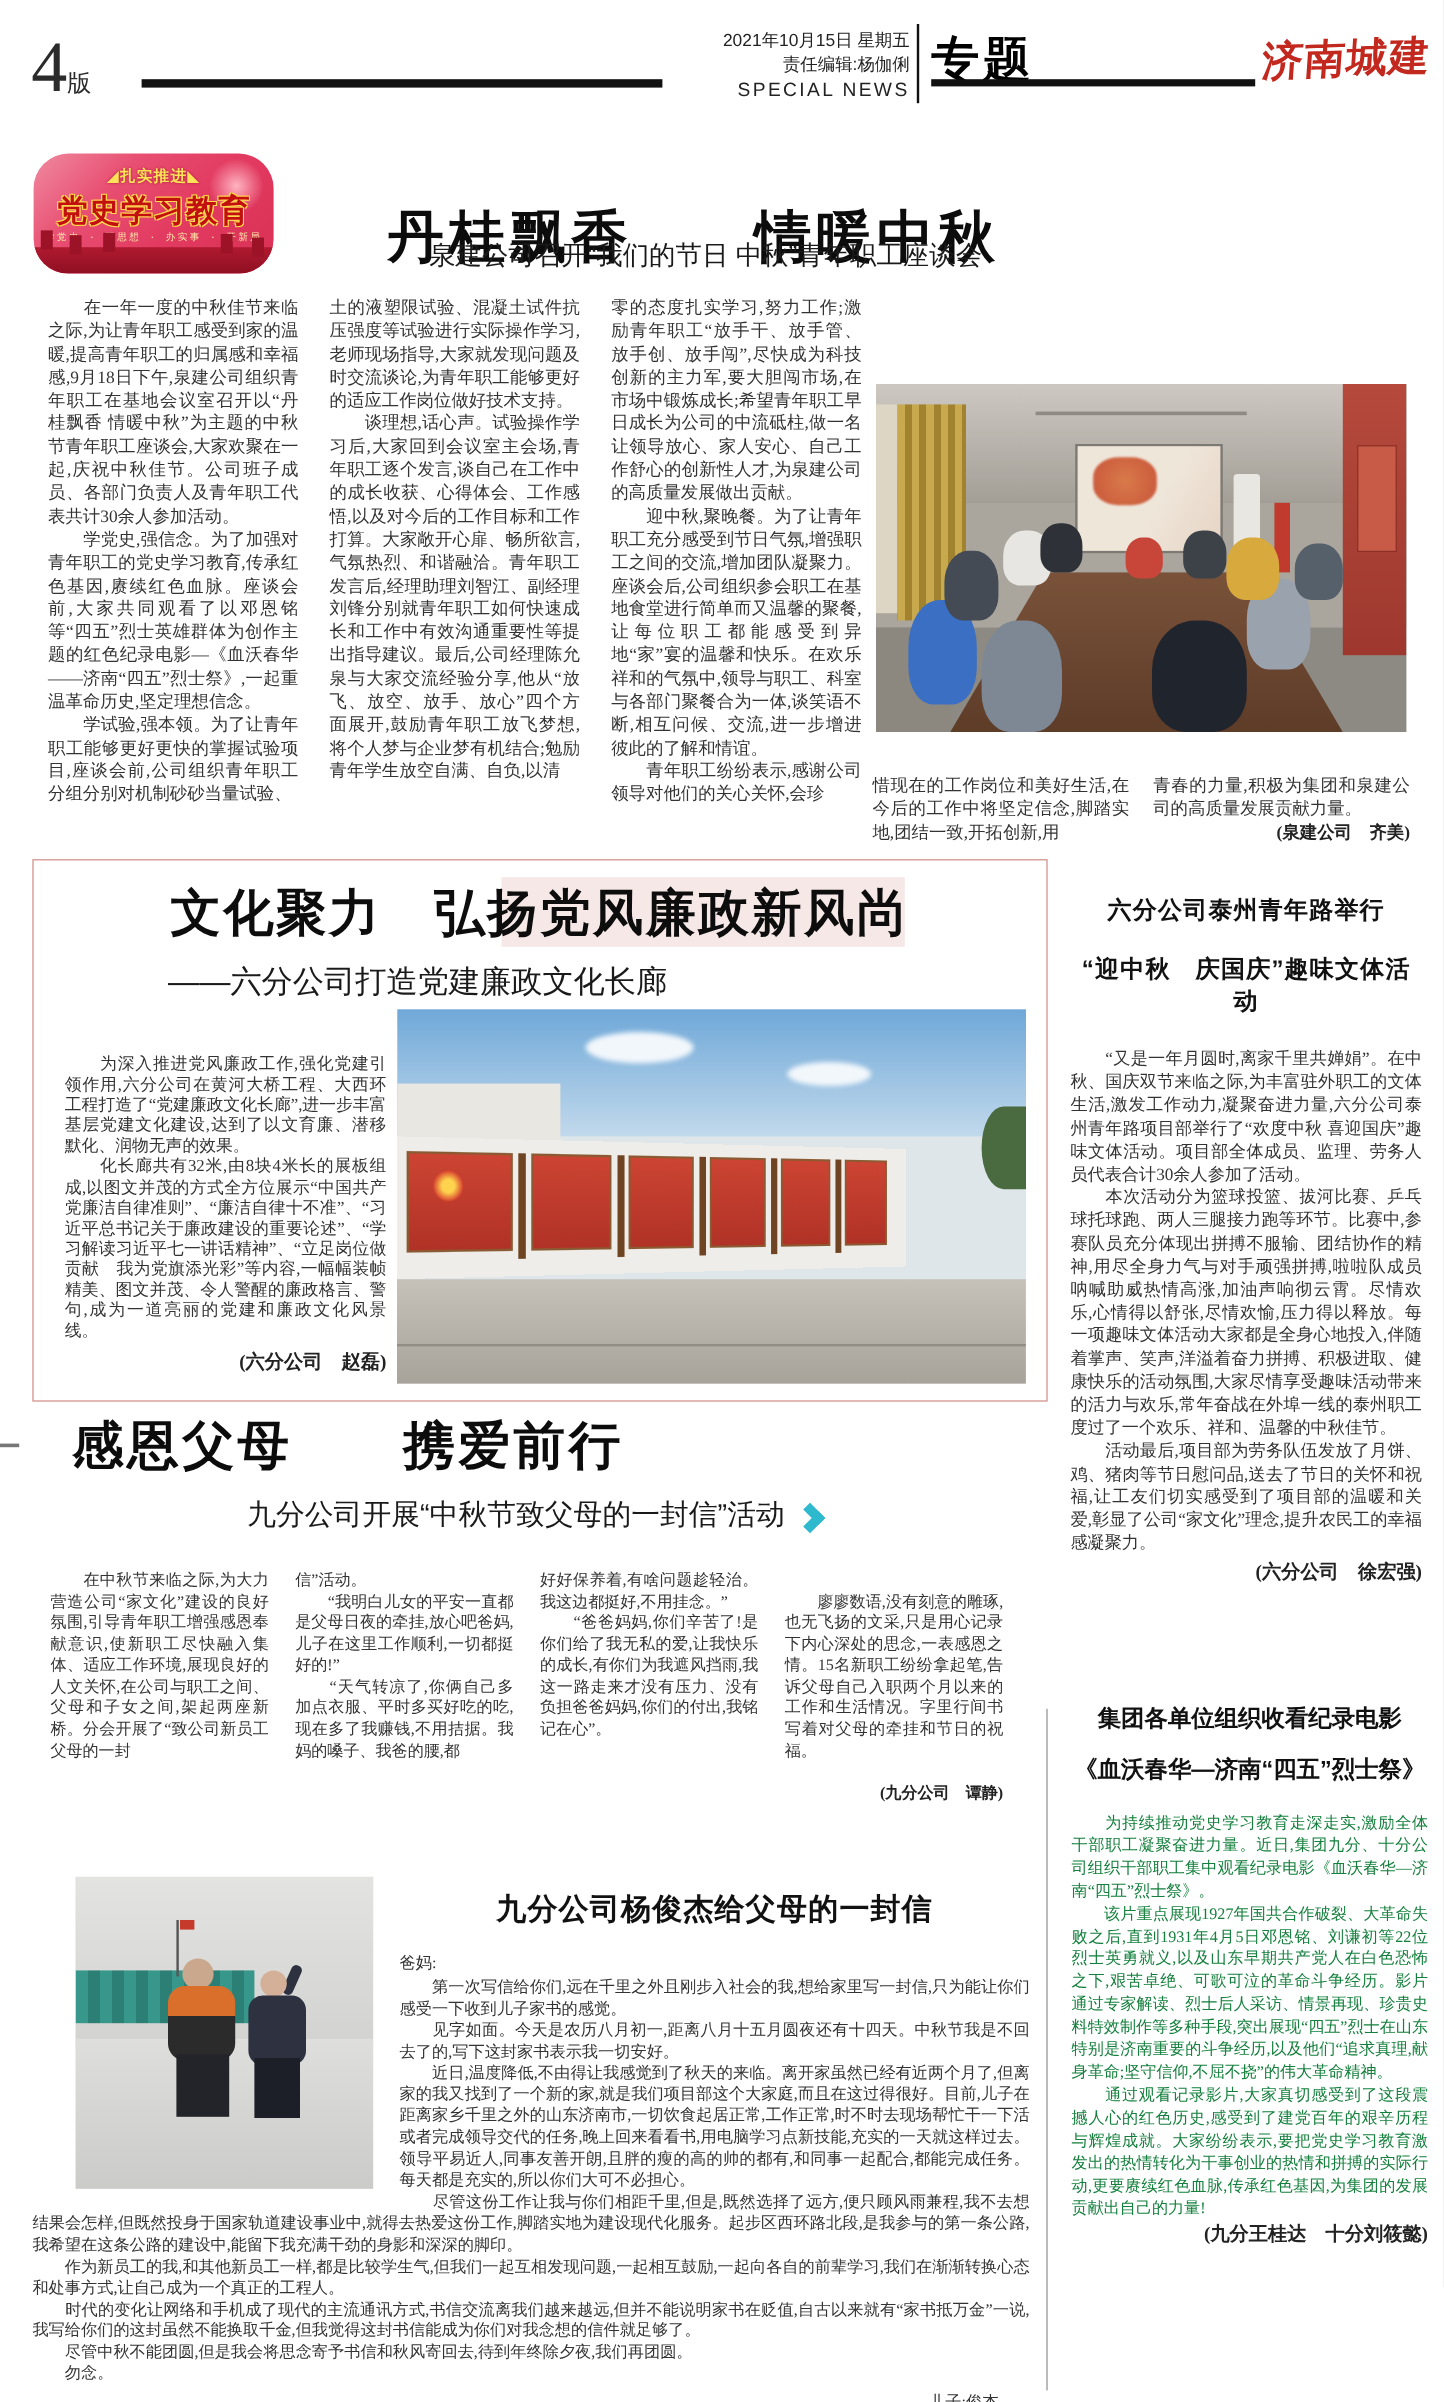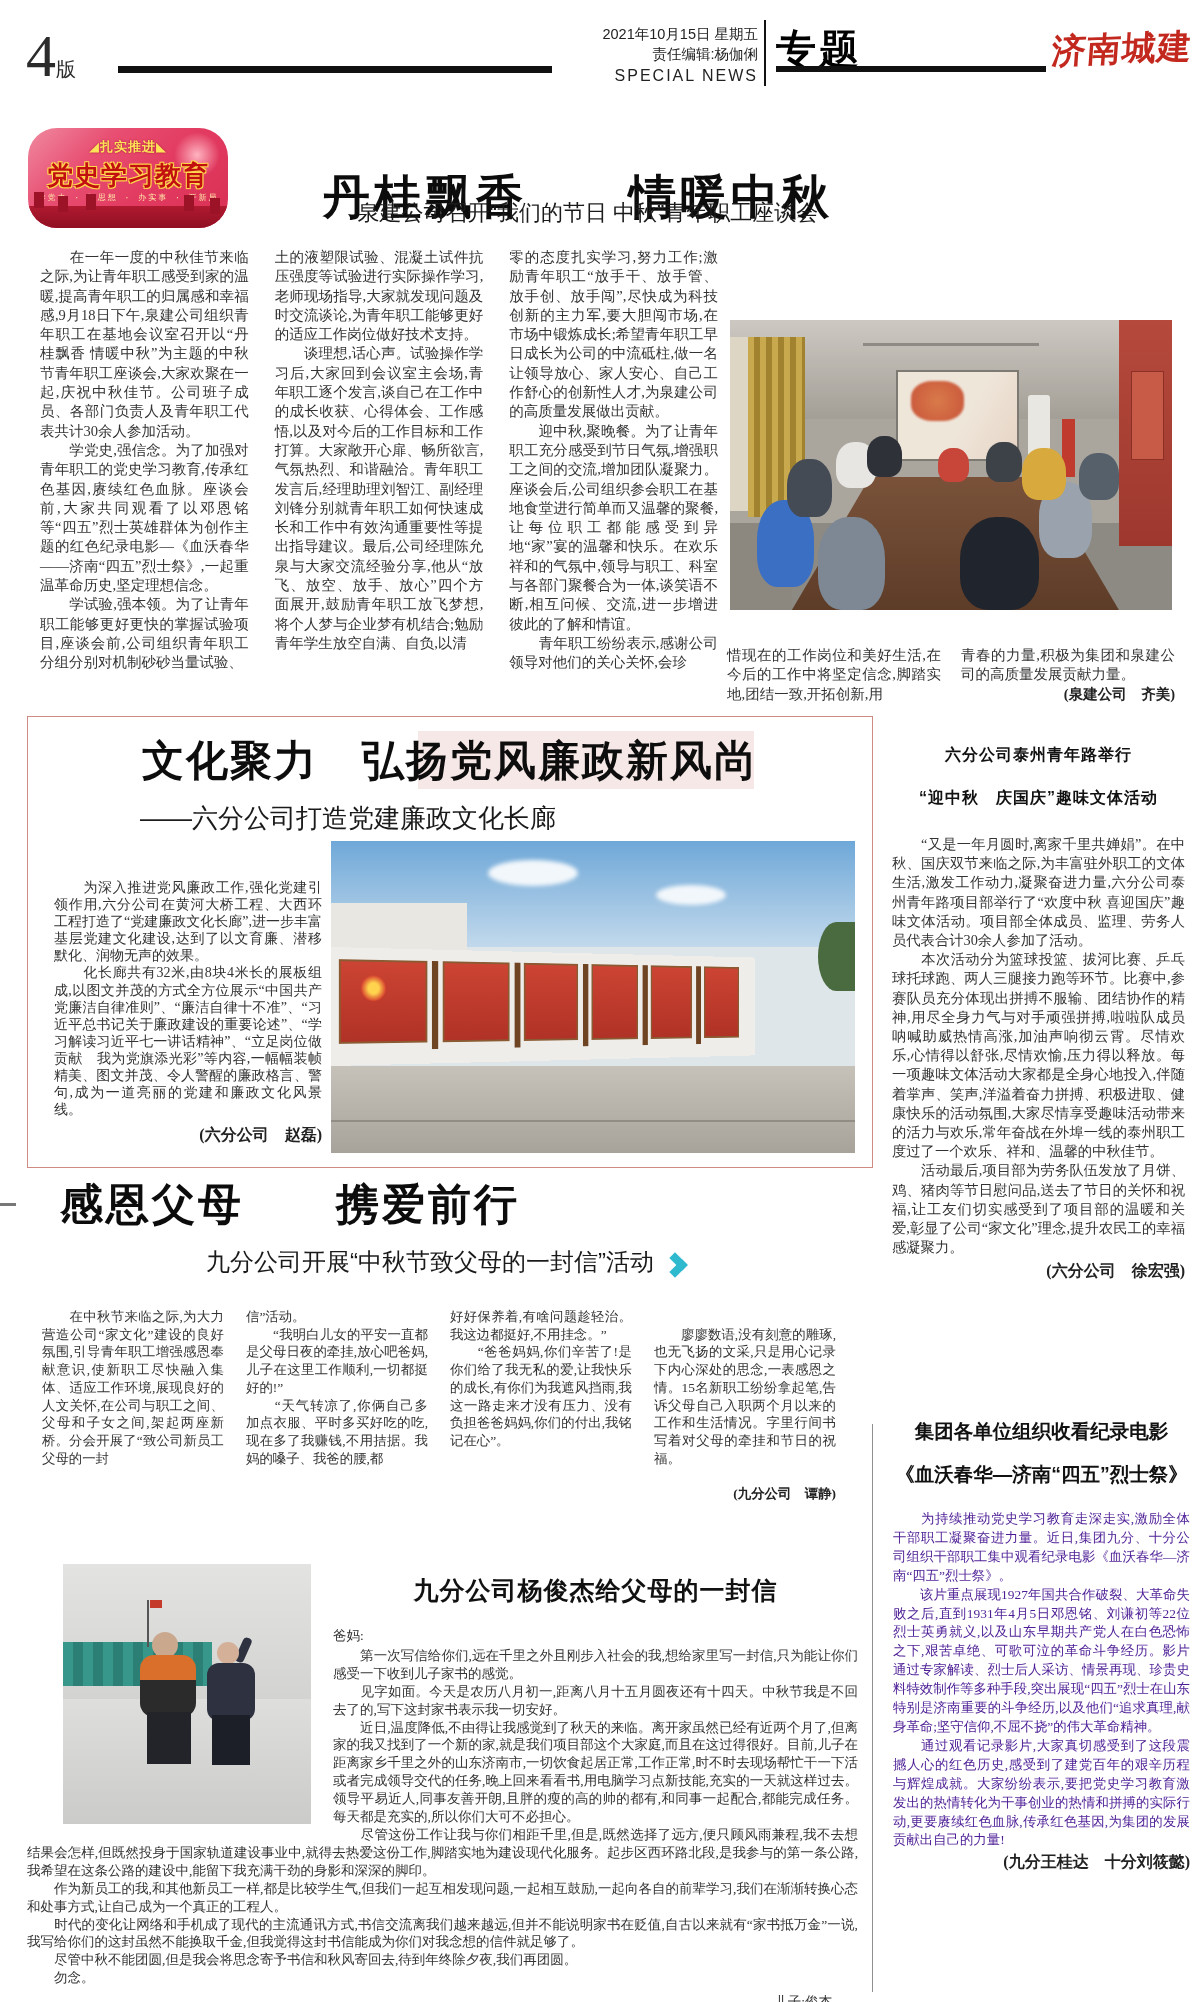--- a/index.html
+++ b/index.html
@@ -69,21 +69,21 @@
   .photo2 .wallrow { position:absolute; left:0; top:34%; right:0; height:38%; background:#efedea; transform:perspective(420px) rotateY(10deg); transform-origin:left center; }
   .photo2 .board { position:absolute; top:12%; height:68%; background:linear-gradient(#cc4433,#b03226); box-shadow:0 0 0 2px #8a5a32; }
   .photo2 .emblem { position:absolute; top:24%; width:26px; height:26px; border-radius:50%; background:radial-gradient(circle,#ffd34d 30%,#d8452f 70%); }
   .photo2 .post { position:absolute; top:10%; width:7px; height:78%; background:#6f4423; }
   .photo2 .ground { position:absolute; left:0; bottom:0; right:0; height:28%; background:linear-gradient(#c6c2ba,#a7a39a); }
   .photo2 .walkline { position:absolute; bottom:10%; left:0; right:0; height:2px; background:#918d84; }
   .photo2 .bush { position:absolute; right:0; top:26%; width:7%; height:22%; background:#4a6b3f; border-radius:50% 0 0 50%; }
 
   
   .a3 { position:absolute; left:892px; top:715px; width:293px; }
-  .a3 .t { text-align:center; font-size:16px; font-weight:bold; font-family:"Liberation Sans",sans-serif; color:#111; letter-spacing:1px; }
+  .a3 .t { text-align:center; font-size:20px; font-weight:bold; font-family:"Liberation Sans",sans-serif; color:#111; letter-spacing:1px; }
   .a3 .t1 { margin-top:30px; }
   .a3 .t2 { margin-top:22px; }
   .a3 .body { margin-top:26px; font-size:14.3px; line-height:19.2px; text-align:justify; white-space:pre-line; color:#333; }
   .a3 .sig { margin-top:4px; }
 
   
   .a4-headline { position:absolute; left:60px; top:1176px; width:740px; text-align:left; font-size:43px; font-weight:bold; font-family:"Liberation Sans",sans-serif; color:#0c0c0c; letter-spacing:3px; }
   .a4-subhead { position:absolute; left:60px; top:1246px; width:740px; text-align:center; font-size:24px; color:#1a1a1a; font-family:"Liberation Sans",sans-serif; }
   .a4-cols { position:absolute; left:42px; top:1308px; width:794px; display:flex; gap:22px; }
   .a4-cols .col { flex:1; font-size:13.4px; line-height:17.7px; text-align:justify; white-space:pre-line; color:#333; }
@@ -109,21 +109,21 @@
   .letter .salut { margin-bottom:2px; }
   .letter .signoff { text-align:right; padding-right:26px; margin-top:6px; }
 
   .vrule { position:absolute; left:872px; top:1424px; width:1px; height:568px; background:#8f8f8f; }
   .margin-dash { position:absolute; left:0; top:1203px; width:16px; height:3px; background:#777; }
 
   
   .a5 { position:absolute; left:893px; top:1418px; width:297px; }
   .a5 .t { text-align:center; font-size:19.5px; font-weight:bold; font-family:"Liberation Sans",sans-serif; color:#111; }
   .a5 .t2 { margin-top:16px; }
-  .a5 .body { margin-top:22px; font-size:13.4px; line-height:18.9px; text-align:justify; white-space:pre-line; color:#4c1d95; }
+  .a5 .body { margin-top:22px; font-size:13.4px; line-height:18.9px; text-align:justify; white-space:pre-line; color:#15803d; }
   .a5 .sig { margin-top:2px; }
 </style>
 </head>
 <body>
 
 <div id="page">
 
   <div class="pagenum">
     <span class="num">4</span><span class="ban">版</span>
   </div>

